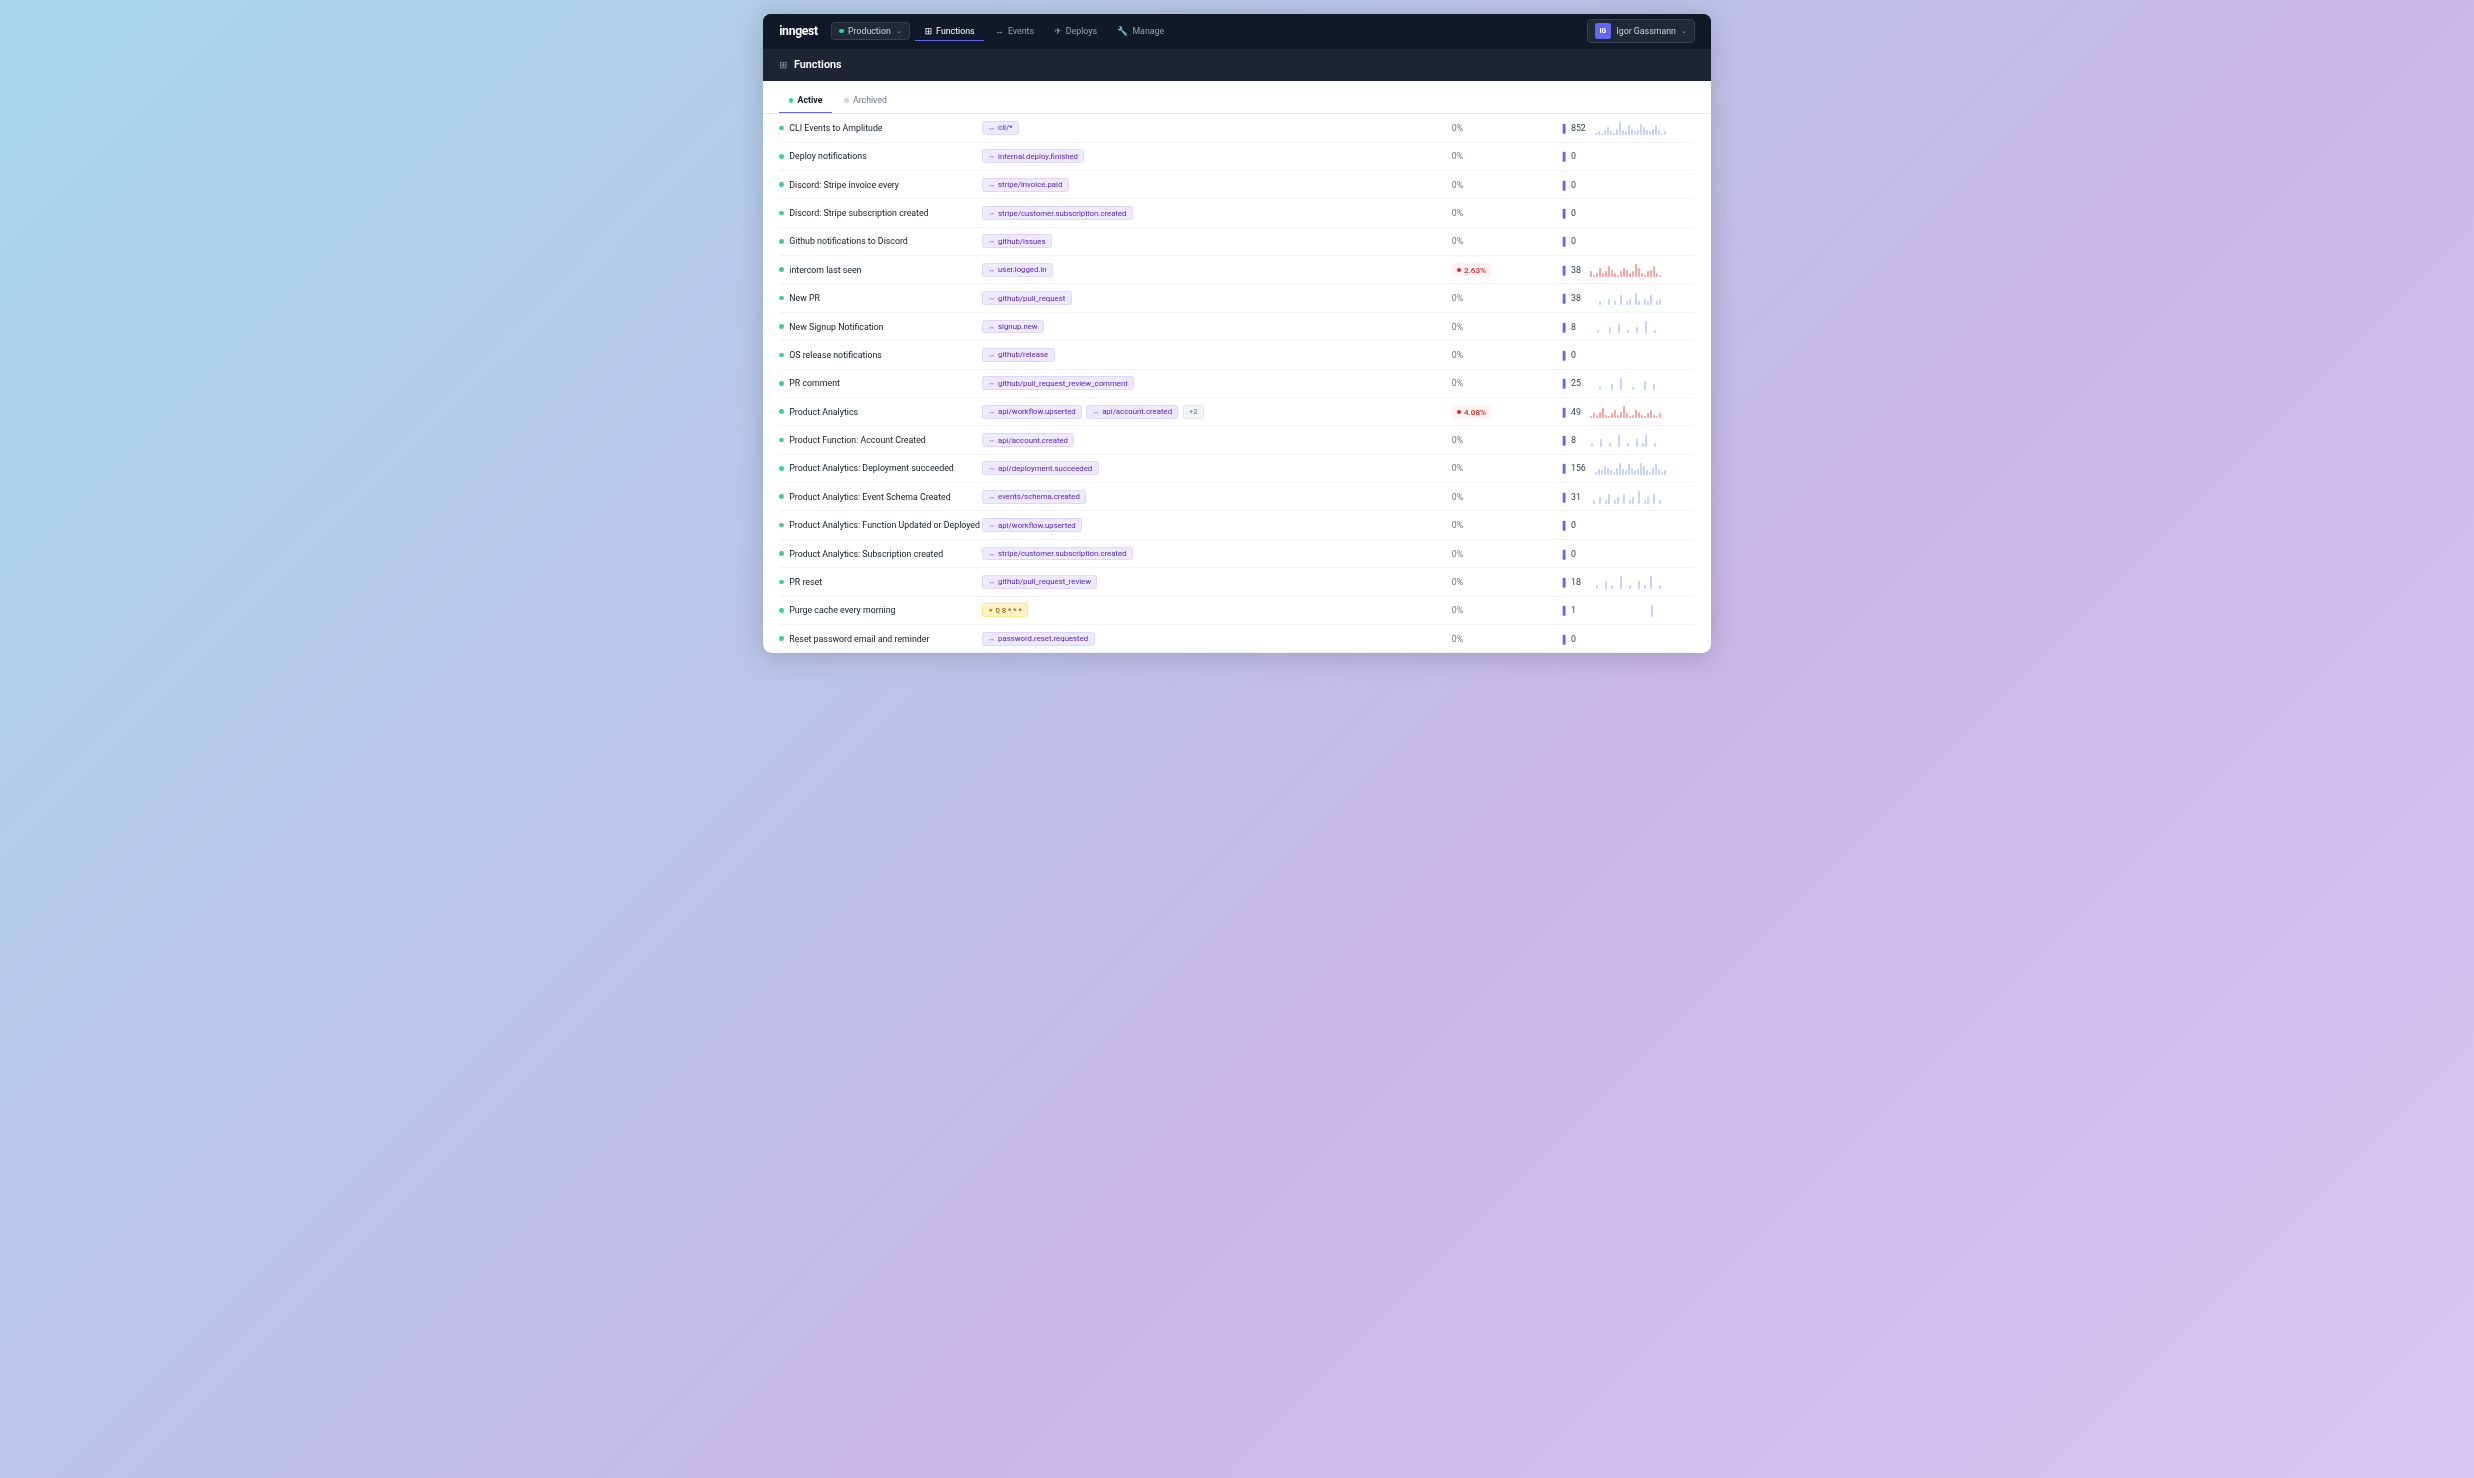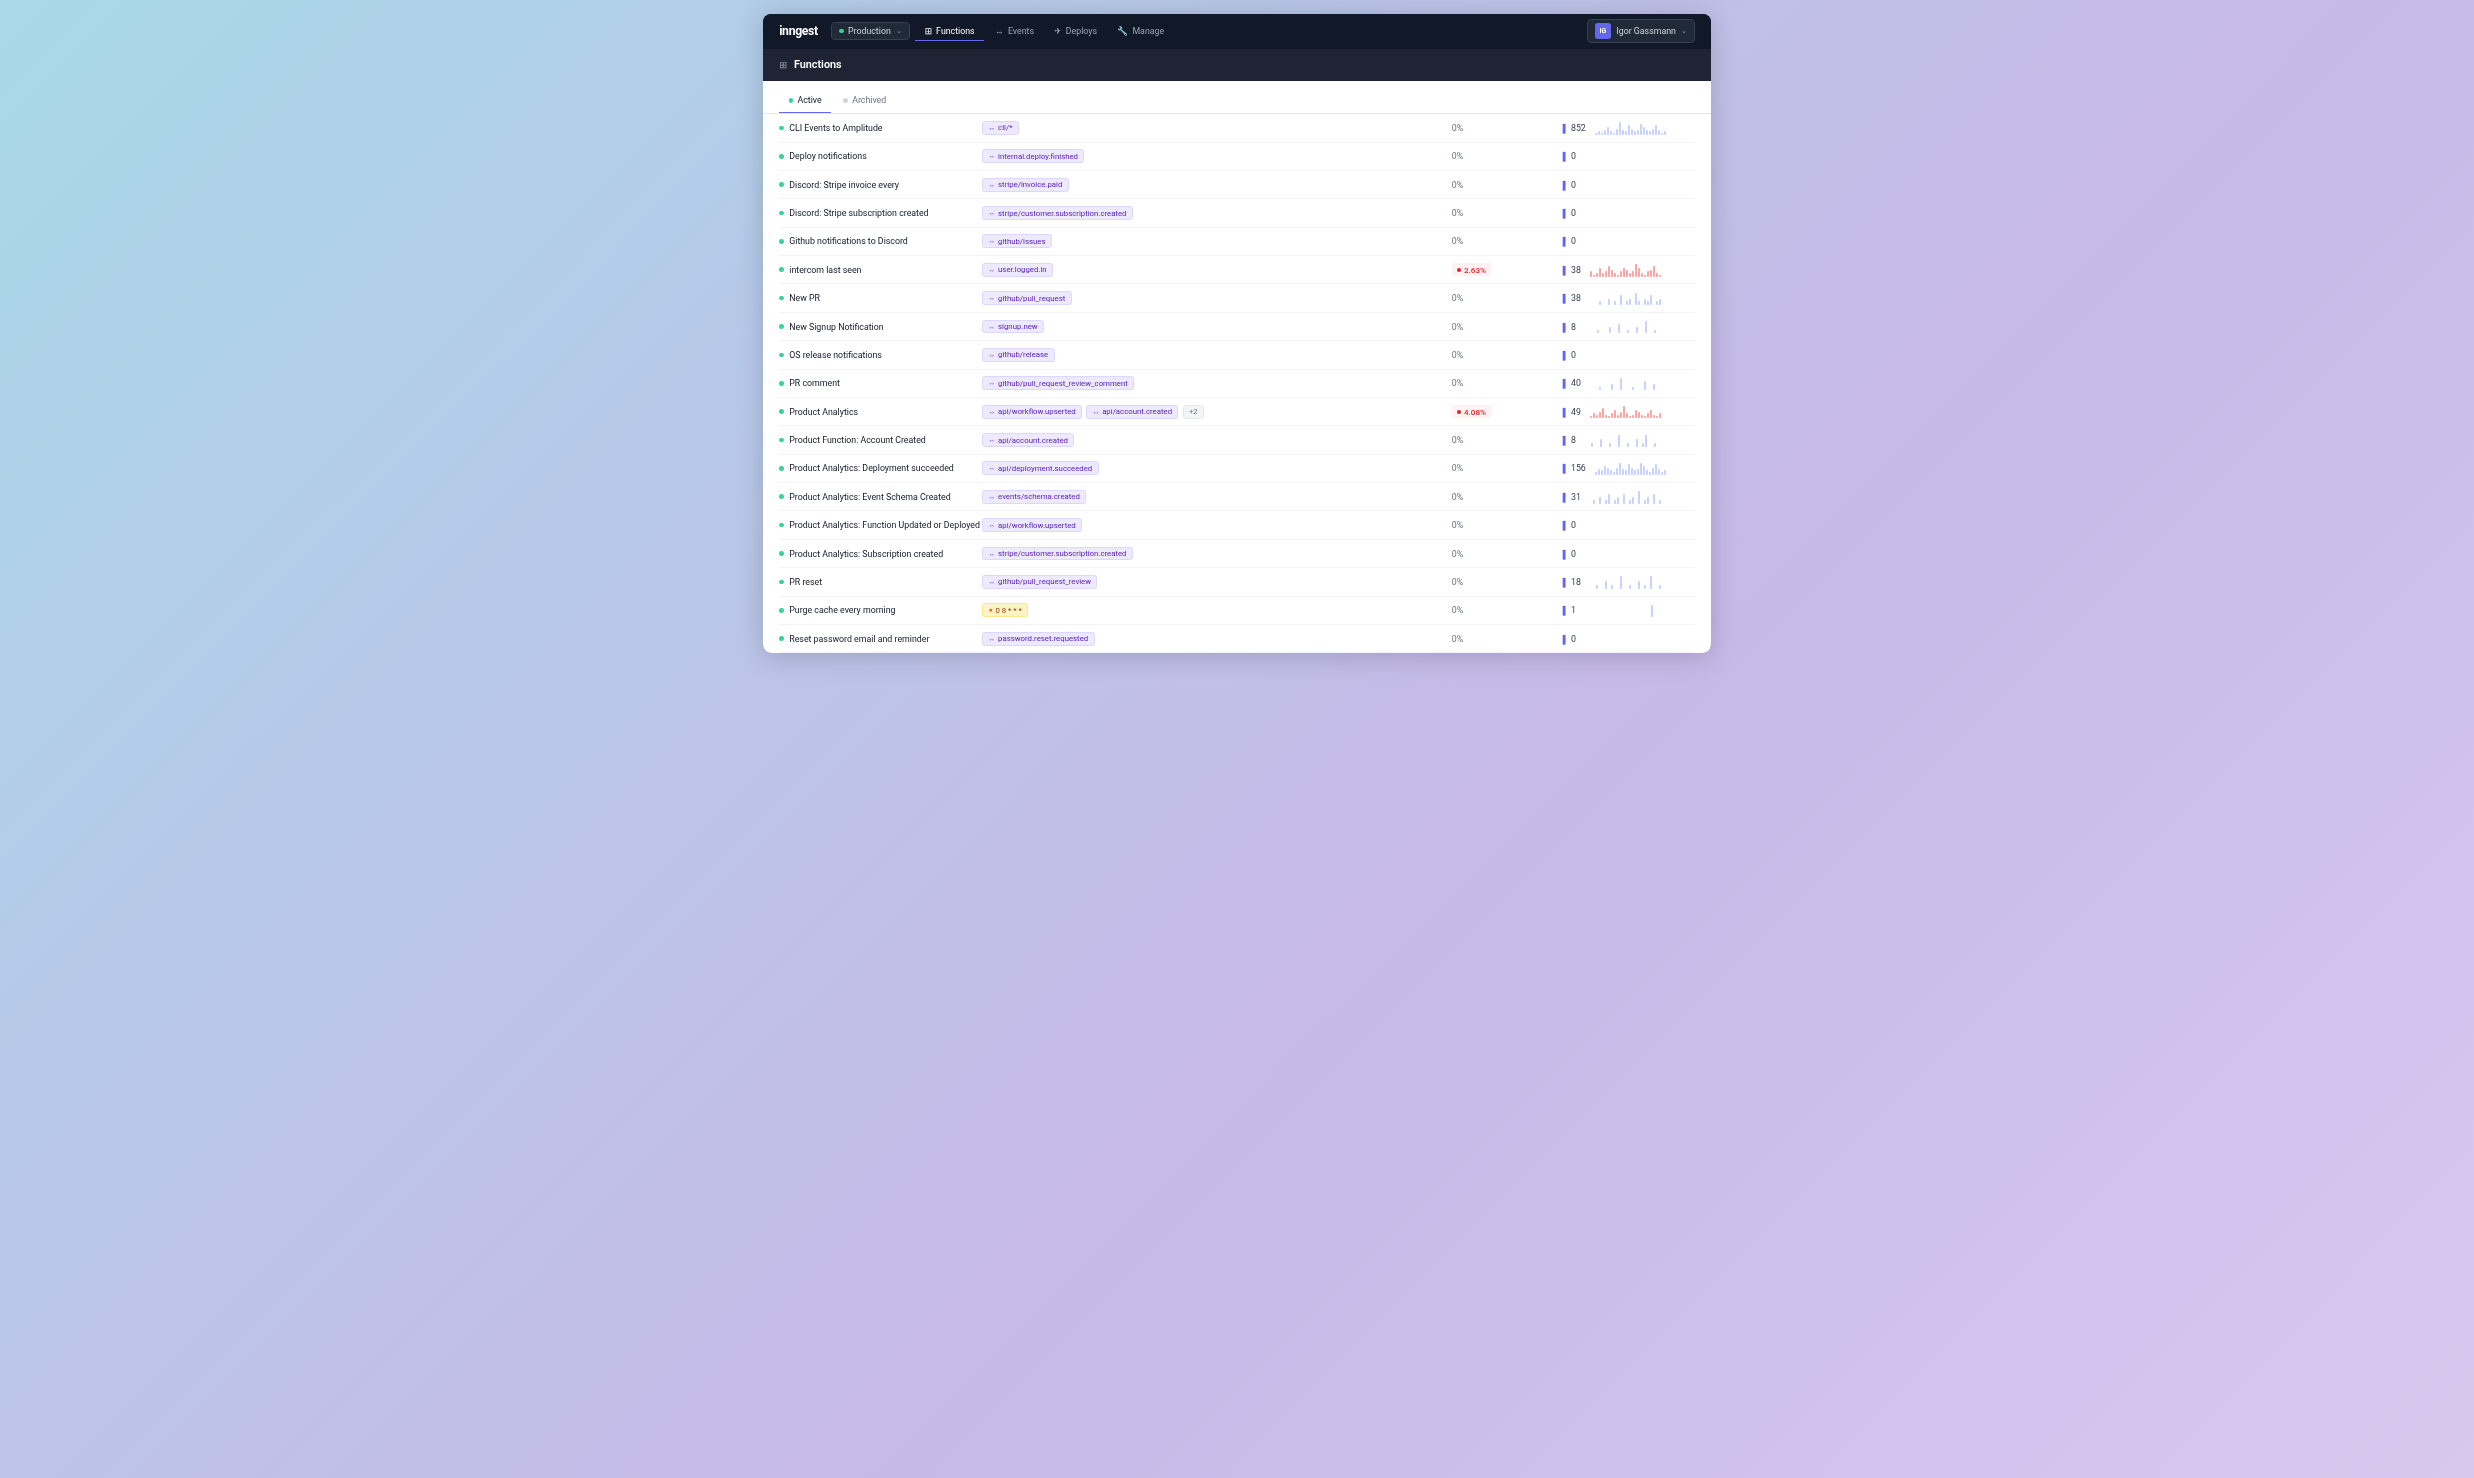--- a/index.html
+++ b/index.html
@@ -150,21 +150,21 @@
       gap: 4.1px;
       padding: 4.1px 9.5px 6.8px;
       font-size: 8.8px;
       cursor: pointer;
       border-bottom: 1.4px solid transparent;
       color: #6b7280;
     }
     .tab-btn.active {
       color: #111827;
       border-bottom: 1.4px solid #6366f1;
-      font-weight: 400;
+      font-weight: 700;
     }
     .tab-dot-green {
       width: 4.7px;
       height: 4.7px;
       border-radius: 50%;
       background: #34d399;
     }
     .tab-dot-gray {
       width: 4.7px;
       height: 4.7px;
@@ -583,21 +583,21 @@
             <div class="fn-name">
               <span class="fn-dot"></span>
               <span>PR comment</span>
             </div>
             <div class="triggers-cell">
               <span class="trigger-badge"><span class="trigger-badge-icon">↔</span> github/pull_request_review_comment</span>
             </div>
             <div class="error-rate-cell" style="color: rgb(107, 114, 128);">0%</div>
             <div class="volume-cell">
               <span class="volume-icon">▐</span>
-              <span>40</span>
+              <span>25</span>
               <div class="mini-chart">
                 <div class="mini-bar" style="height: 0px;"></div>
                 <div class="mini-bar" style="height: 0px;"></div>
                 <div class="mini-bar" style="height: 0px;"></div>
                 <div class="mini-bar" style="height: 3.4px;"></div>
                 <div class="mini-bar" style="height: 0px;"></div>
                 <div class="mini-bar" style="height: 0px;"></div>
                 <div class="mini-bar" style="height: 0px;"></div>
                 <div class="mini-bar" style="height: 6.1px;"></div>
                 <div class="mini-bar" style="height: 0px;"></div>

